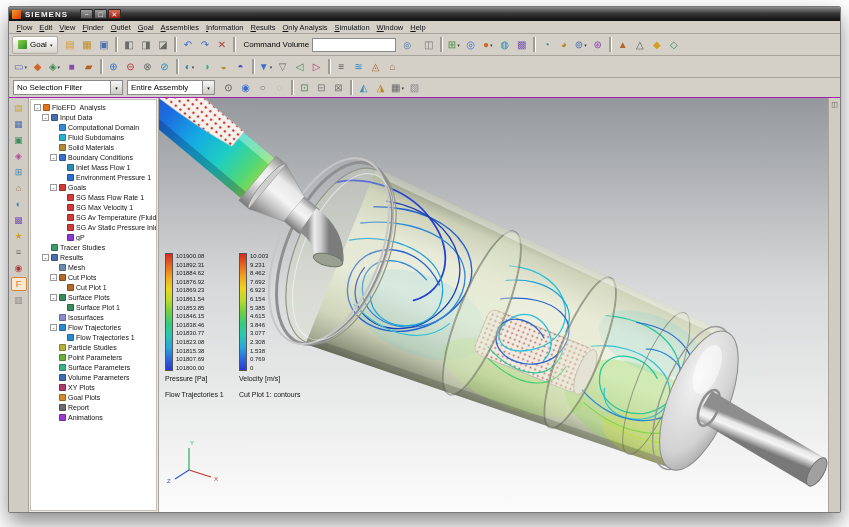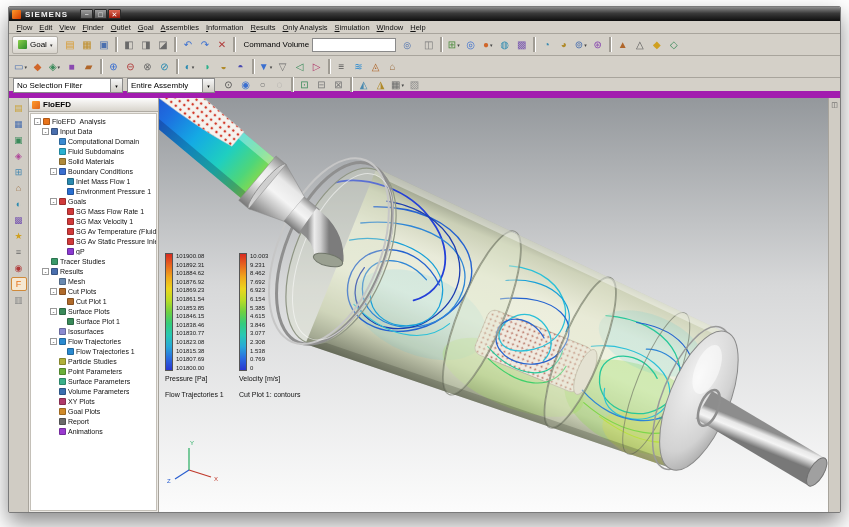--- a/index.html
+++ b/index.html
@@ -31,21 +31,21 @@
   .start-btn { display:flex; align-items:center; gap:3px; font-size:8px; padding:0 5px; height:18px; margin-right:3px;
                border:1px solid #b0aca4; background:linear-gradient(#fdfdfd,#d8d4cc); border-radius:2px; white-space:nowrap; }
   .start-icon { width:9px; height:9px; background:linear-gradient(135deg,#8cd04a,#2a8a2a); border-radius:1px; }
   .start-caret { font-size:5px; color:#333; }
   .cmd-finder { display:flex; align-items:center; gap:3px; margin:0 5px; }
   .cmd-label { font-size:8px; white-space:nowrap; }
   .cmd-input { width:84px; height:14px; font-size:8px; border:1px solid #8a8a8a; background:#fff; padding:0 2px; font-family:inherit; }
   .cmd-btn { width:16px; height:15px; font-size:9px; display:flex; align-items:center; justify-content:center; color:#4a6fae; }
 
   
-  .selbar { height:20px; background:#d4d0c8; border-bottom:7px solid #a21caf; display:flex; padding:0 4px; }
+  .selbar { height:20px; background:#d4d0c8; border-bottom:1px solid #a21caf; display:flex; align-items:center; padding:0 4px; }
   .combo { display:flex; align-items:center; height:15px; background:#fff; border:1px solid #8a8a8a; font-size:8px; }
   .combo .combo-value { padding:0 3px; flex:1; white-space:nowrap; overflow:hidden; }
   .combo .caret-box { width:12px; height:100%; background:linear-gradient(#f6f6f6,#cfccc4); border-left:1px solid #8a8a8a;
                       font-size:5px; display:flex; align-items:center; justify-content:center; }
   .combo.filter { width:110px; }
   .combo.scope { width:88px; margin:0 5px 0 4px; }
 
   
   .main { position:absolute; top:91px; left:0; right:0; bottom:0; display:flex; }
   .resource-bar { width:20px; background:#d0ccc4; border-right:1px solid #a8a49c; display:flex; flex-direction:column; align-items:center; padding-top:3px; gap:2px; }
@@ -456,24 +456,20 @@
         </span>
         <span class="rb-icon active">
           <span style="color: rgb(232, 115, 26);">F</span>
         </span>
         <span class="rb-icon">
           <span style="color: rgb(136, 136, 136);">▥</span>
         </span>
       </div>
 
     <div class="floefd-panel">
-      <div class="panel-header">
-        <span class="ph-icon"></span>
-        <span>FloEFD</span>
-      </div>
       <div class="tree">
 
       <div class="tree-item" style="padding-left: 3px;">
             <span class="expander">-</span>
             <span class="node-icon" style="background: rgb(232, 115, 26);"></span>
             <span class="tree-label">FloEFD_Analysis</span>
           </div>
           <div class="tree-item" style="padding-left: 11px;">
             <span class="expander">-</span>
             <span class="node-icon" style="background: rgb(74, 111, 174);"></span>

